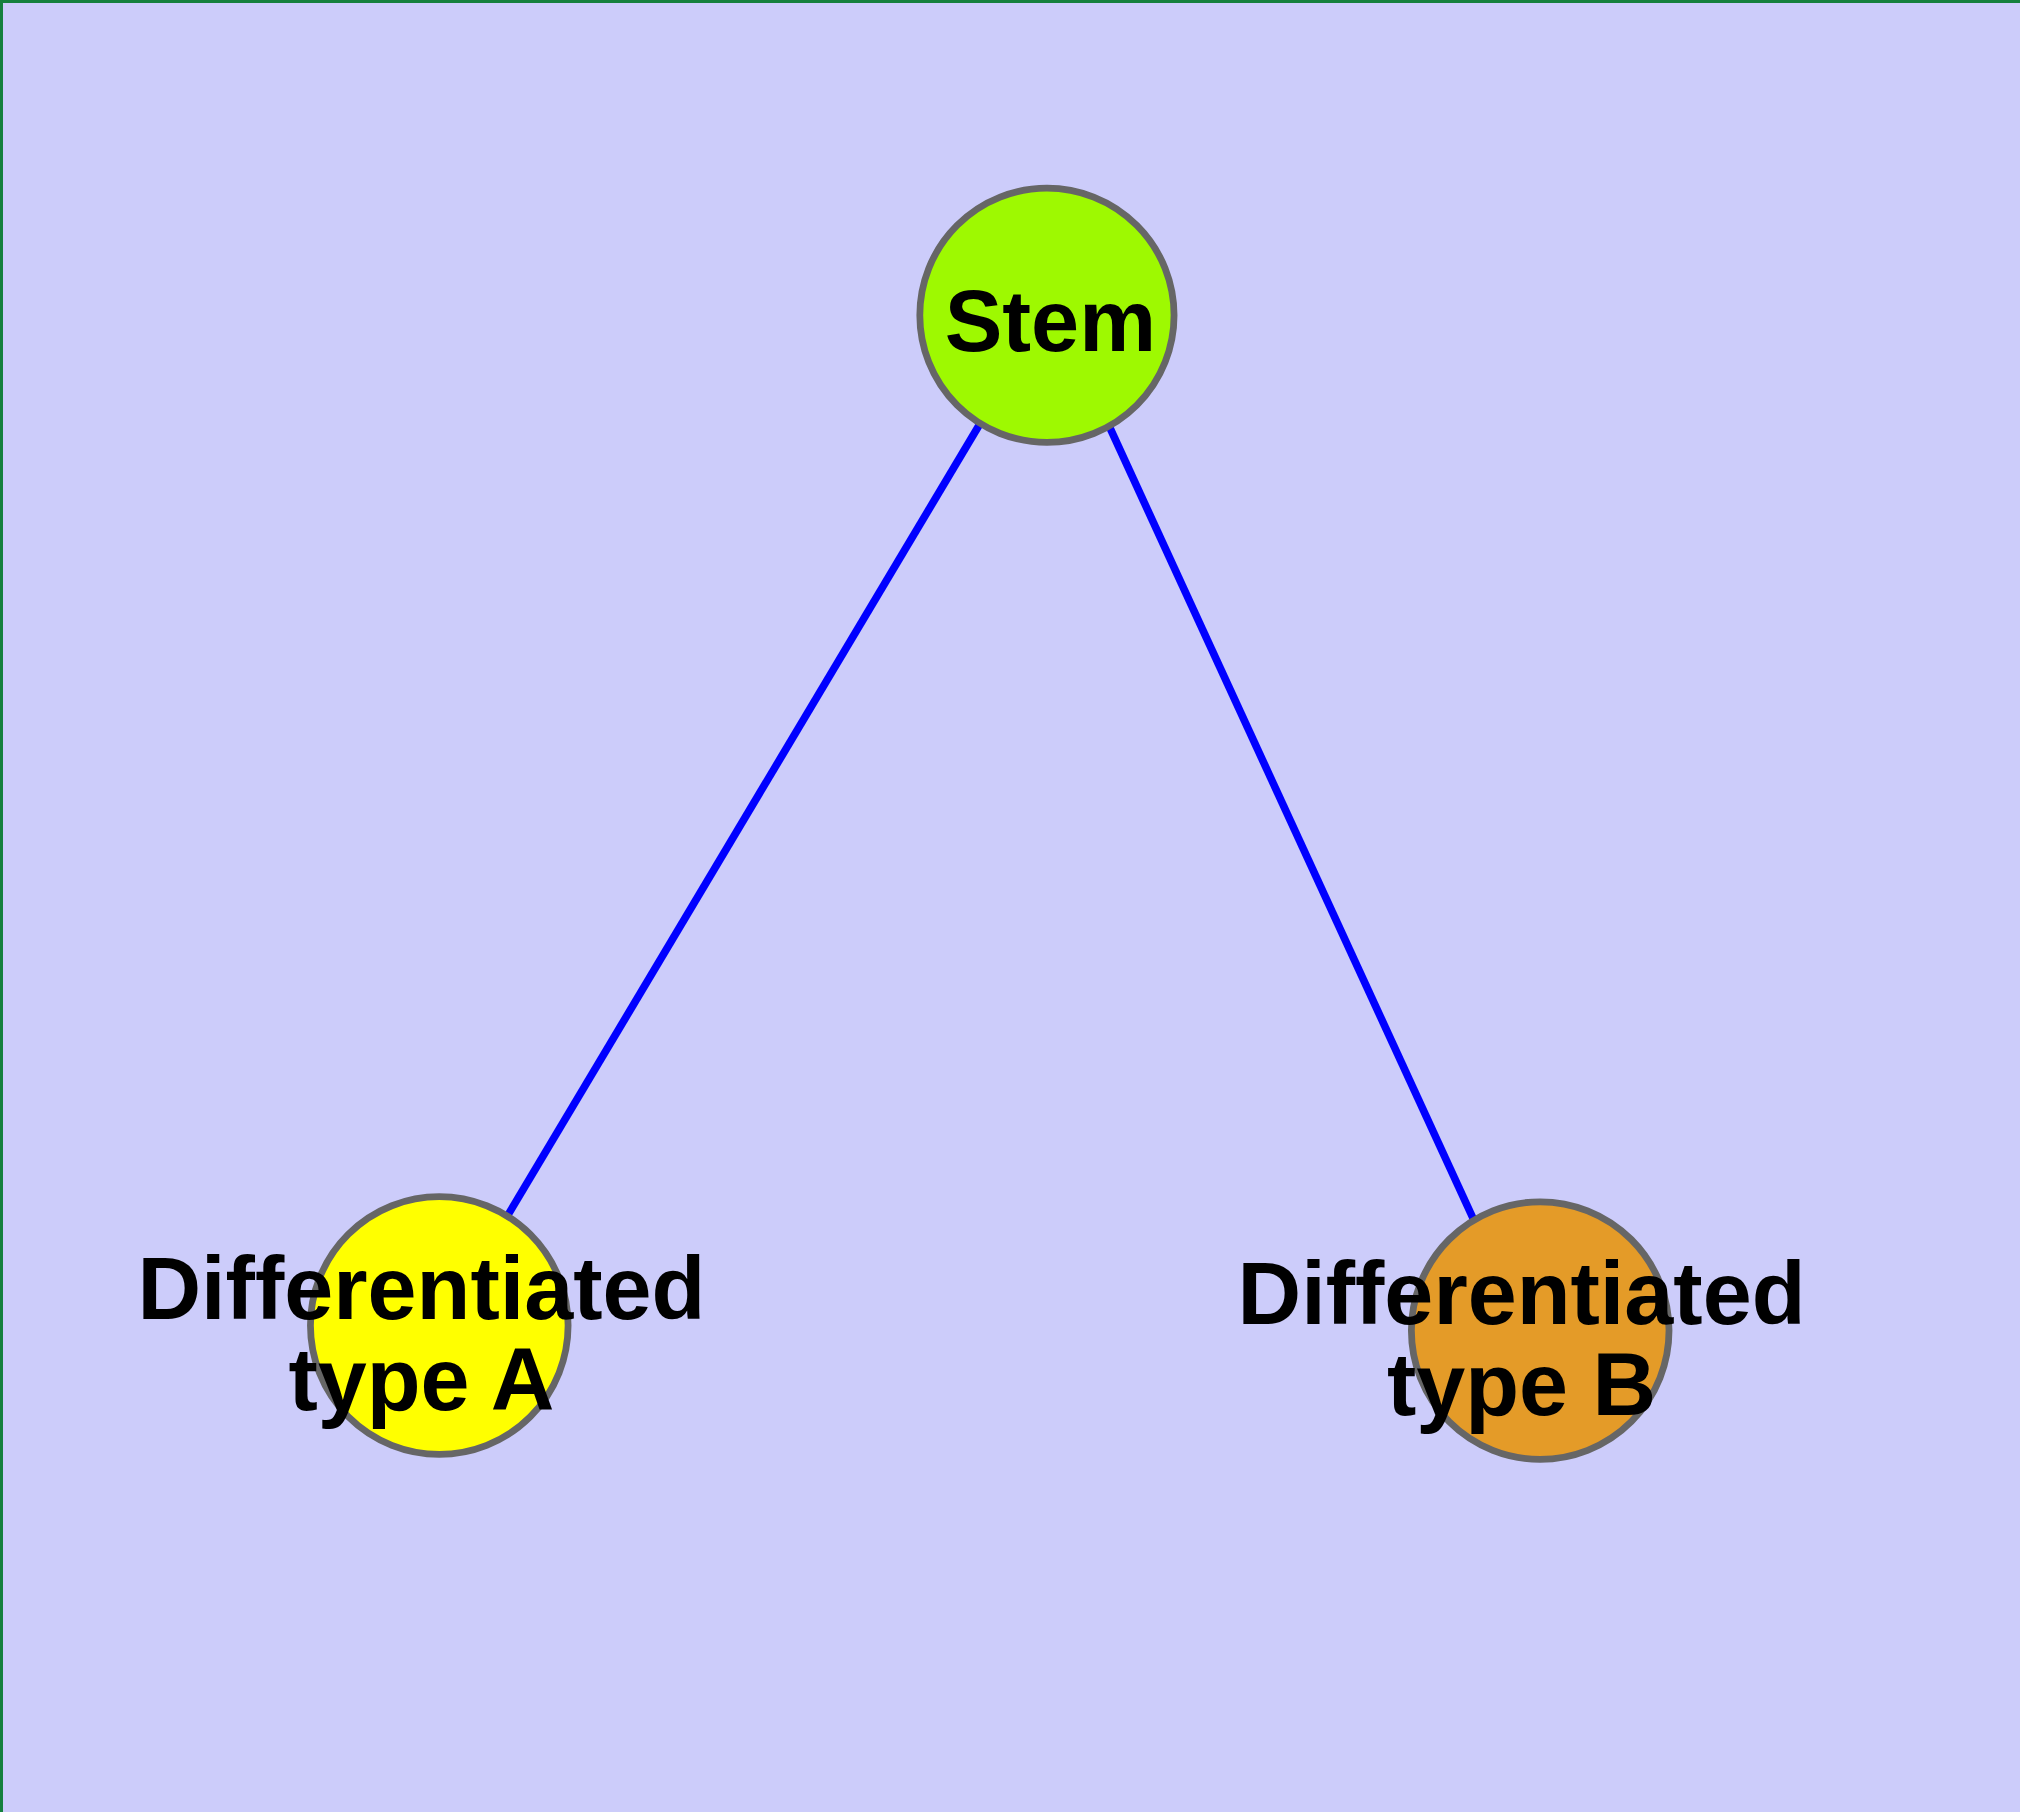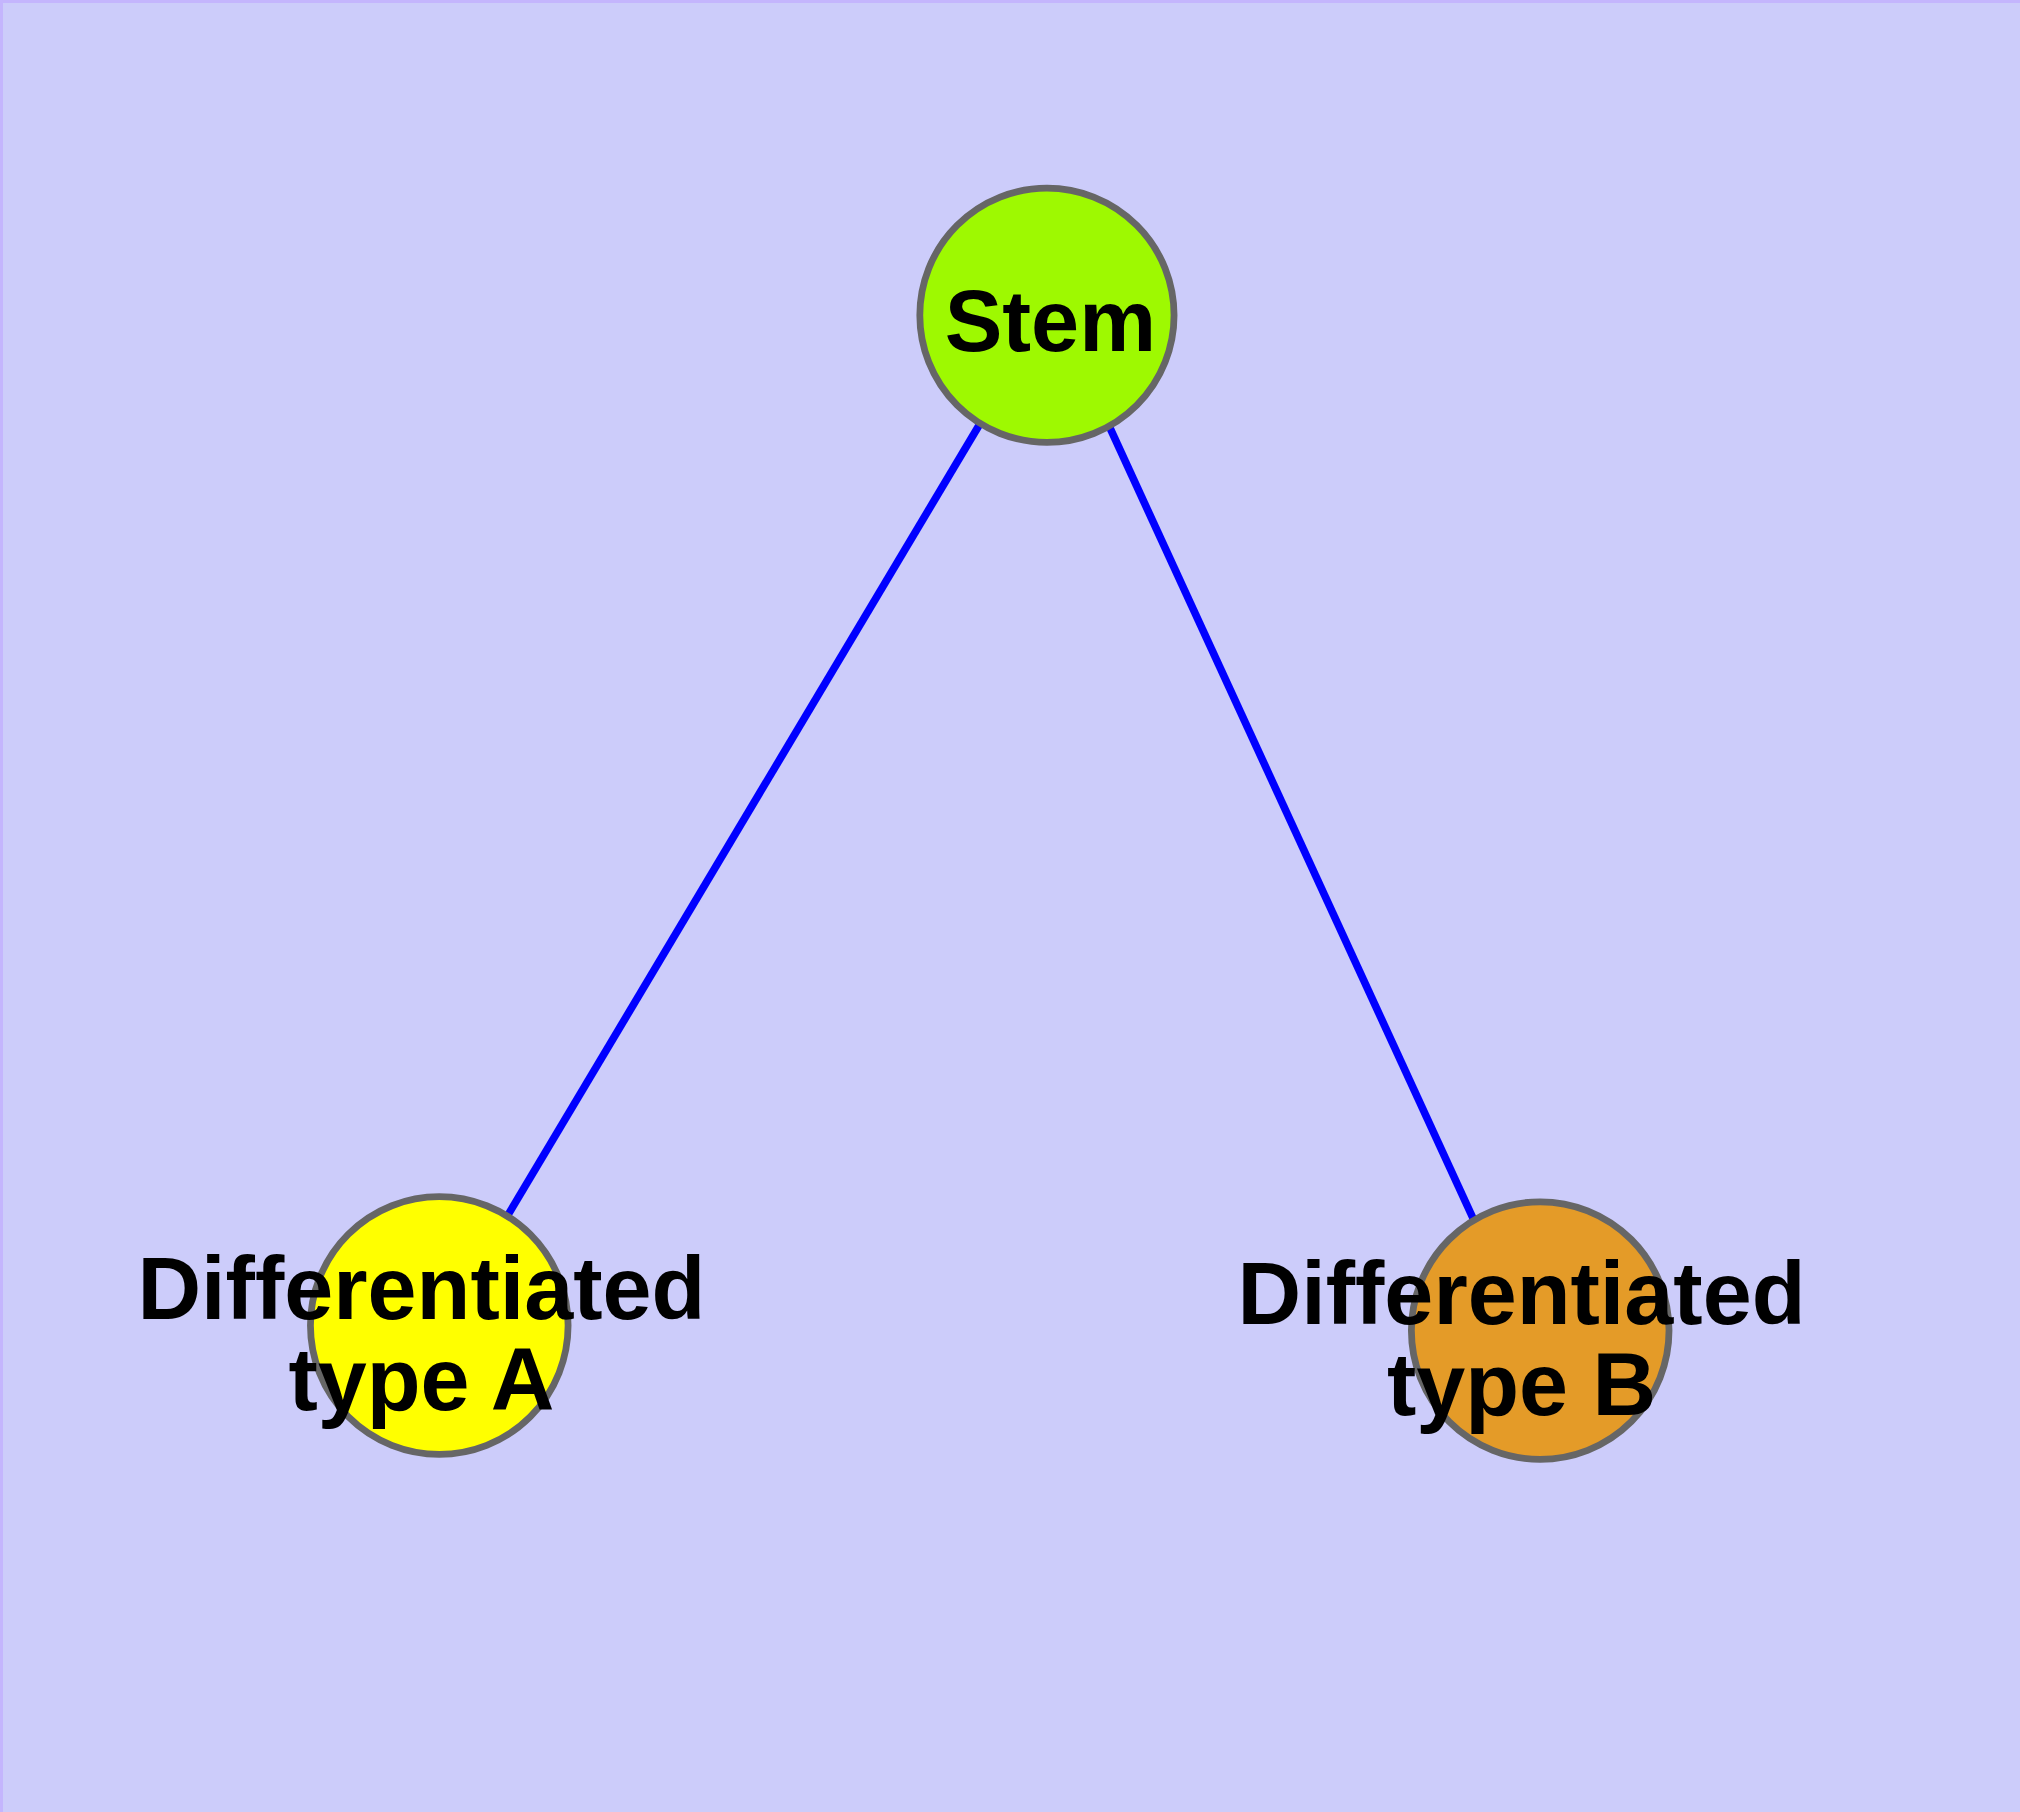--- a/index.html
+++ b/index.html
@@ -4,21 +4,21 @@
 <style>
   html, body {
     margin: 0;
     padding: 0;
     background: #ffffff;
   }
   #canvas {
     position: relative;
     width: 2021px;
     height: 1812px;
-    background: #c4b5fd;
+    background: #15803d;
     overflow: hidden;
     font-family: "Liberation Sans", "DejaVu Sans", sans-serif;
   }
   #plot-background {
     position: absolute;
     left: 3.4px;
     top: 3.4px;
     width: 2017px;
     height: 1809px;
     background: #ccccfa;

